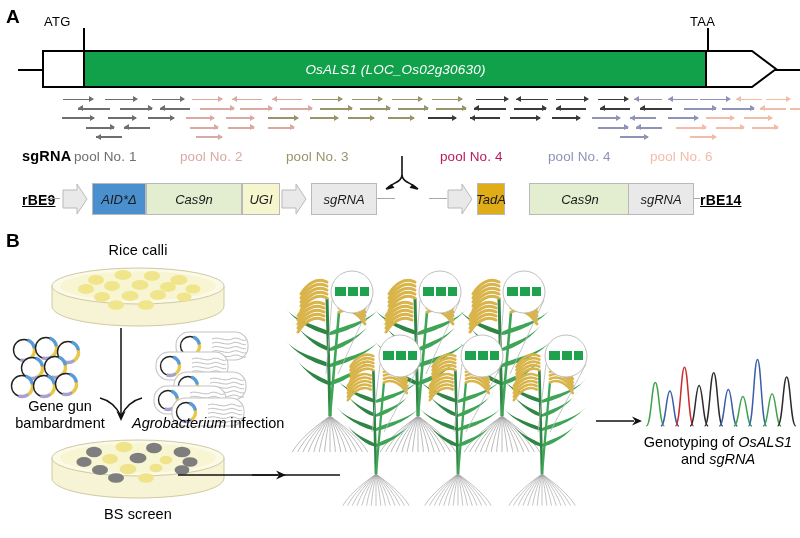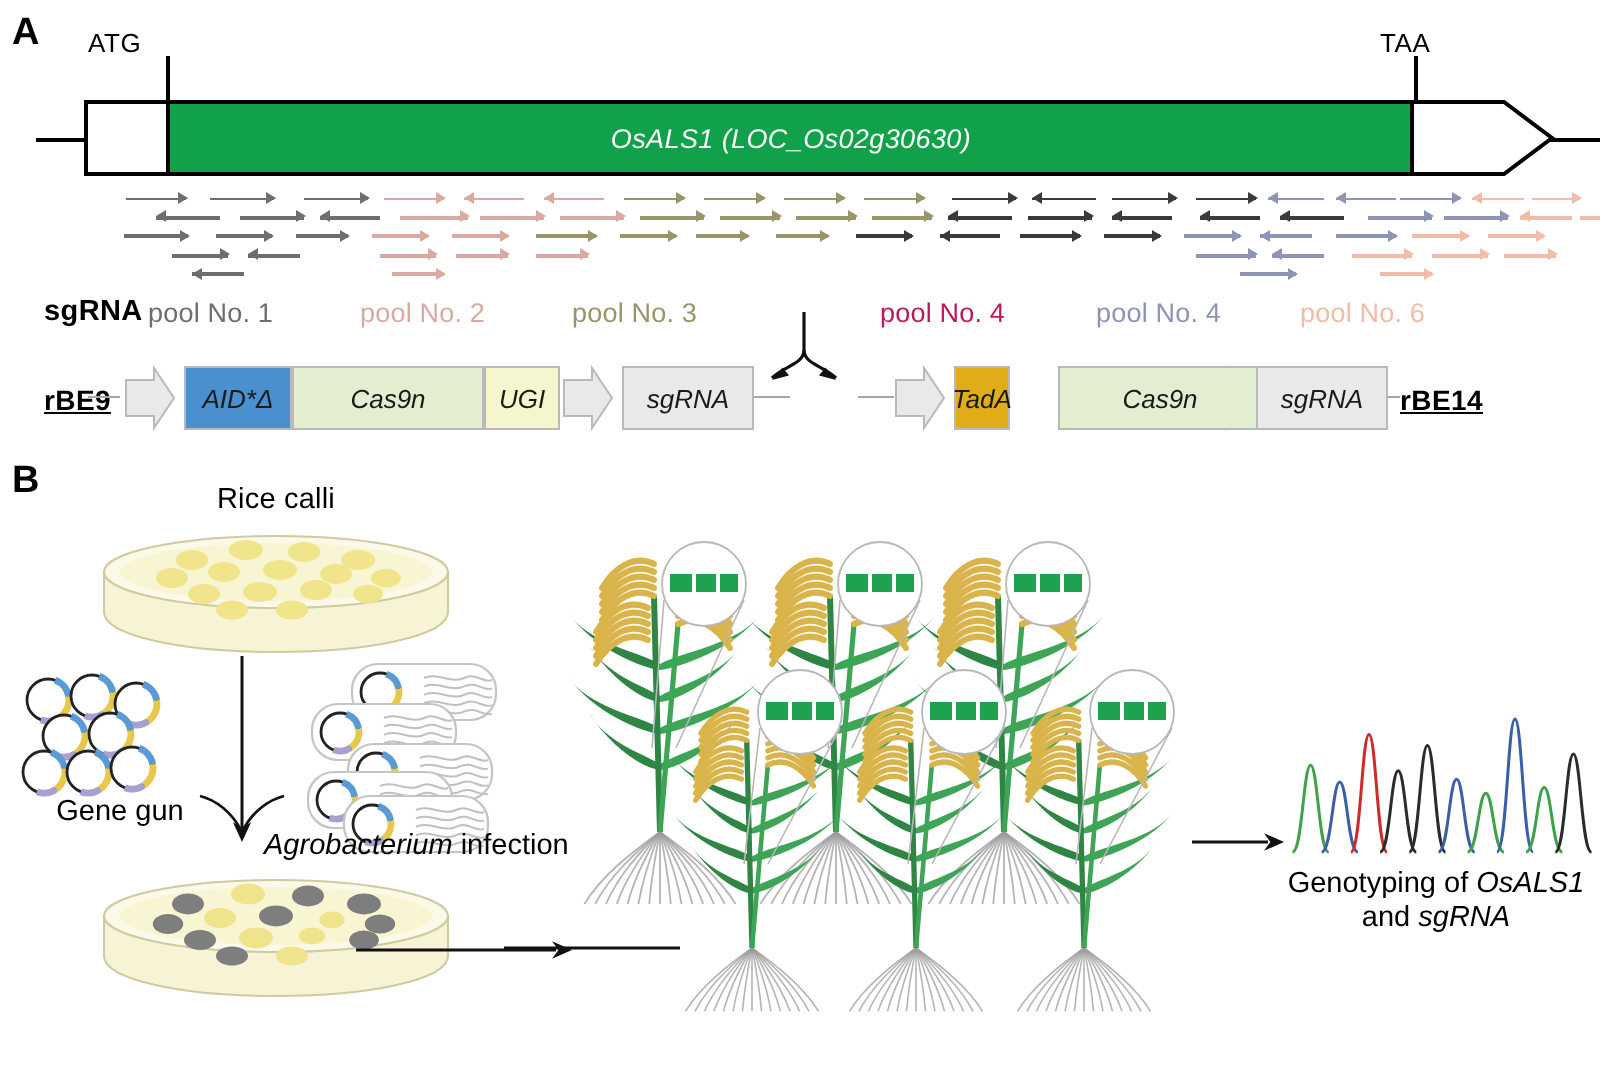--- a/index.html
+++ b/index.html
@@ -584,20 +584,21 @@
       <svg width="50" height="96" viewBox="0 0 50 96">
         <line x1="25" y1="0" x2="25" y2="86" stroke="#111" stroke-width="1.5"></line>
         <path d="M25,93 l-4.6,-10 l4.6,3.2 l4.6,-3.2 z" fill="#111"></path>
         <path d="M4,70 C12,72 20,78 25,88" fill="none" stroke="#111" stroke-width="1.4"></path>
         <path d="M46,70 C38,72 30,78 25,88" fill="none" stroke="#111" stroke-width="1.4"></path>
       </svg>
     </div>
 
     <div class="abs" style="left:2px;top:170px;width:116px;text-align:center;font-size:14.5px;line-height:17px;">
       <div>Gene gun</div>
+      <div>bambardment</div>
     </div>
 
     <div class="abs" style="left:132px;top:187px;font-size:14.5px;white-space:nowrap;">
       <span style="font-style:italic;">Agrobacterium</span><span> infection</span>
     </div>
 
     <div class="abs" style="left:48px;top:208px;">
       <svg width="180" height="66" viewBox="0 0 180 66">
         <path d="M4,22 L4,42 C4,54 44,62 90,62 C136,62 176,54 176,42 L176,22 Z" fill="#F7F4D6" stroke="#cfcaa0" stroke-width="1"></path>
         <ellipse cx="90" cy="22" rx="86" ry="18" fill="#FBFAE9" stroke="#cfcaa0" stroke-width="1"></ellipse>
@@ -615,20 +616,21 @@
           <ellipse cx="52" cy="34" rx="8" ry="5" fill="#7E7E7E"></ellipse>
           <ellipse cx="80" cy="33" rx="8.5" ry="5.2" fill="#EFE48C"></ellipse>
           <ellipse cx="108" cy="32" rx="6.6" ry="4.2" fill="#EFE48C"></ellipse>
           <ellipse cx="134" cy="34" rx="7.4" ry="4.8" fill="#7E7E7E"></ellipse>
           <ellipse cx="68" cy="42" rx="8" ry="4.8" fill="#7E7E7E"></ellipse>
           <ellipse cx="98" cy="42" rx="8" ry="4.8" fill="#EFE48C"></ellipse>
         </g>
       </svg>
     </div>
 
+    <div class="cap" style="left:48px;top:278px;width:180px;">BS screen</div>
 
     <div class="abs" style="left:178px;top:240px;">
       <svg width="110" height="14" viewBox="0 0 110 14">
         <line x1="0" y1="7" x2="100" y2="7" stroke="#111" stroke-width="1.5"></line>
         <path d="M108,7 l-10,-4.4 l3.2,4.4 l-3.2,4.4 z" fill="#111"></path>
       </svg>
     </div>
 
     <div class="abs" style="left:252px;top:237px;">
       <svg width="88" height="8" viewBox="0 0 88 8">

